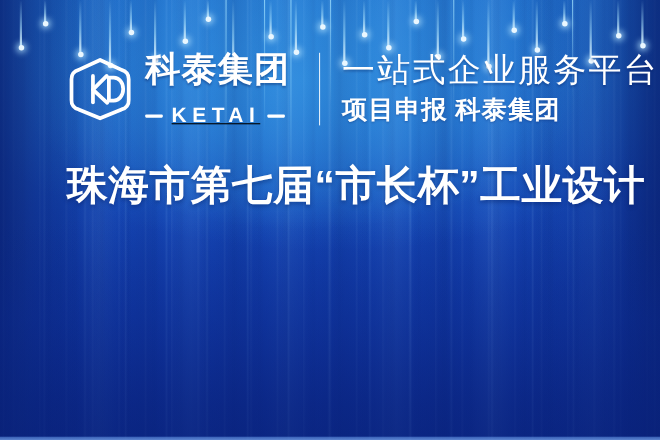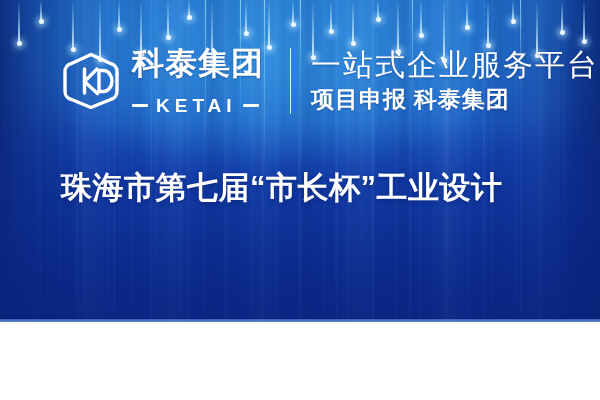--- a/index.html
+++ b/index.html
@@ -7,21 +7,21 @@
     padding: 0;
     background: #ffffff;
   }
   body {
     font-family: "Liberation Sans", "DejaVu Sans", sans-serif;
   }
 
   #banner {
     position: relative;
     width: 600px;
-    height: 322px;
+    height: 400px;
     overflow: hidden;
     background: #c2410c;
   }
 
   
   .bg-base {
     position: absolute;
     inset: 0;
     background:
       radial-gradient(ellipse 70% 55% at 46% 18%, #2f8bdd 0%, rgba(47,139,221,0) 62%),
@@ -158,20 +158,21 @@
     letter-spacing: 1px;
     line-height: 1.05;
     white-space: nowrap;
     text-shadow: 0 1px 2px rgba(0,20,80,0.35);
   }
   .logo-en-row {
     display: flex;
     align-items: center;
     margin-top: 16px;
     white-space: nowrap;
+    text-decoration: underline;
   }
   .logo-dash {
     display: inline-block;
     width: 16px;
     height: 3px;
     background: #ffffff;
     border-radius: 1px;
   }
   .logo-en {
     color: #ffffff;
@@ -213,24 +214,24 @@
     line-height: 1.15;
     margin-top: 5px;
     white-space: nowrap;
     text-shadow: 0 1px 2px rgba(0,20,80,0.3);
   }
 
   
   .title {
     position: absolute;
     left: 61px;
-    top: 165px;
+    top: 146px;
     width: 520px;
     color: #ffffff;
-    font-size: 31px;
+    font-size: 37px;
     font-weight: bold;
     line-height: 46px;
     letter-spacing: 0.5px;
     text-shadow: 0 2px 4px rgba(0,20,80,0.40);
   }
   .title-line { display: block; white-space: nowrap; }
 </style>
 </head>
 <body>
 

